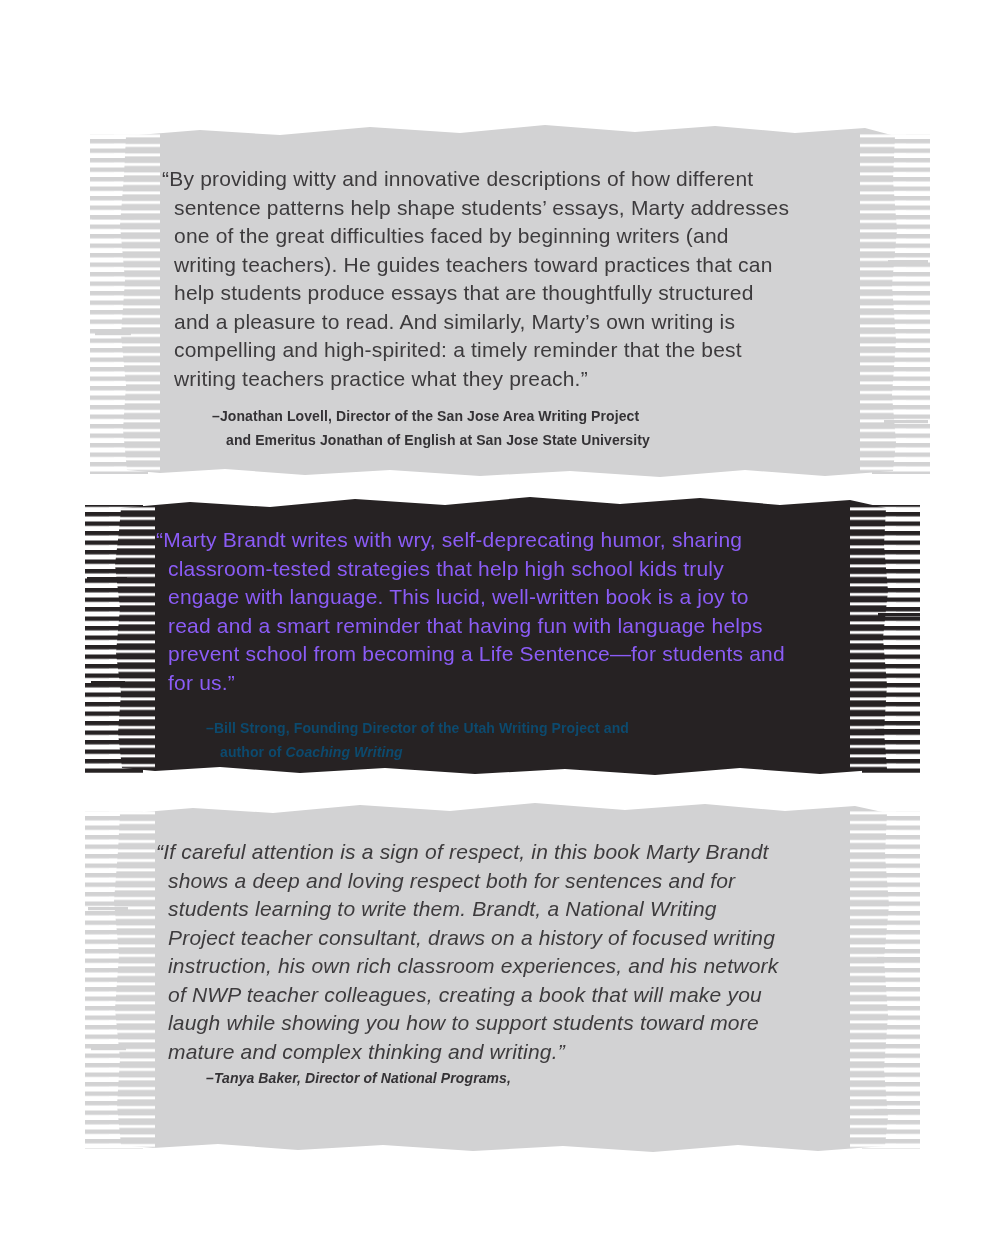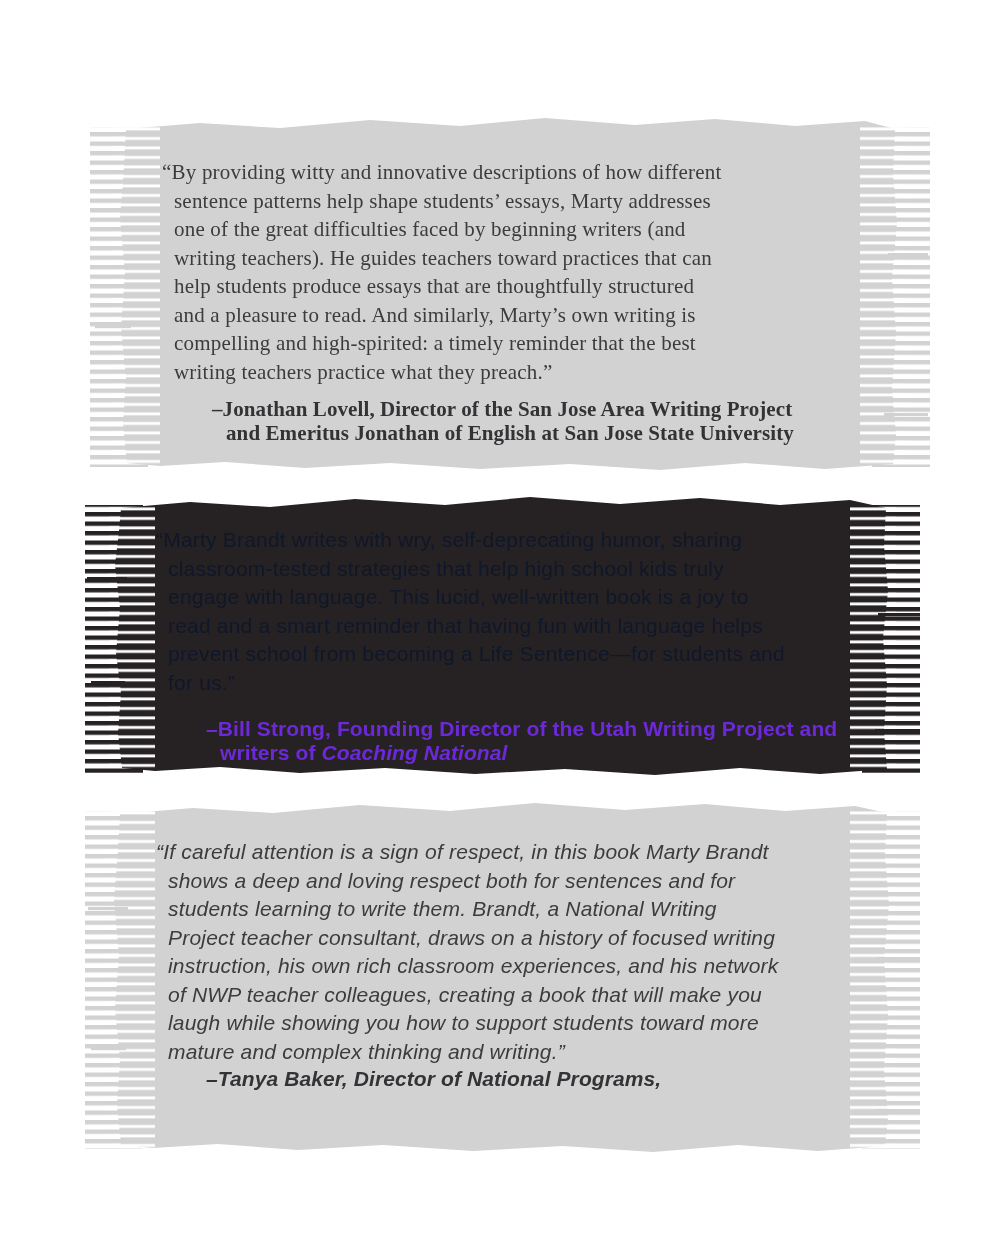--- a/index.html
+++ b/index.html
@@ -7,21 +7,21 @@
     width: 1000px;
     height: 1249px;
     background: #ffffff;
     position: relative;
     font-family: "Liberation Sans", "DejaVu Sans", sans-serif;
     overflow: hidden;
   }
   .blurb {
     position: absolute;
   }
-  .blurb-1 { left: 90px;  top: 113px; width: 840px; height: 368px; font-family: Liberation Serif, serif; }
+  .blurb-1 { left: 90px;  top: 120px; width: 840px; height: 368px; }
   .blurb-2 { left: 85px;  top: 493px; width: 835px; height: 294px; }
   .blurb-3 { left: 85px;  top: 797px; width: 835px; height: 366px; }
 
   .tear {
     position: absolute;
     inset: 0;
     width: 100%;
     height: 100%;
     display: block;
   }
@@ -37,33 +37,33 @@
 
   .quote {
     margin: 0;
     font-size: 21px;
     line-height: 28.5px;
     letter-spacing: 0.2px;
     white-space: pre;
     text-indent: -12px;
     color: #3d3b3d;
   }
-  .blurb.dark .quote { color: #0f172a; }
+  .blurb.dark .quote { color: #8b5cf6; }
 
   .attrib {
     margin: 12px 0 0 38px;
-    font-size: 21px;
+    font-size: 14px;
     line-height: 23.5px;
     font-weight: bold;
     letter-spacing: 0.1px;
     color: #343235;
   }
   .blurb-2 .attrib { margin-top: 10px; }
   .blurb-3 .attrib { margin-top: 1px; }
-  .blurb.dark .attrib { color: #6d28d9; margin-top: 20px; }
+  .blurb.dark .attrib { color: #0c4a6e; margin-top: 20px; }
   .attrib .al1, .attrib .al2 { display: block; }
   .attrib .al2 { padding-left: 14px; }
   .attrib em { font-style: italic; }
 
   .defs-holder { position: absolute; width: 0; height: 0; }
 </style>
 </head>
 <body>
 
 <svg class="defs-holder" aria-hidden="true">
@@ -125,21 +125,21 @@
   </svg>
   <div class="content">
     <p class="quote">“Marty Brandt writes with wry, self-deprecating humor, sharing
 classroom-tested strategies that help high school kids truly
 engage with language. This lucid, well-written book is a joy to
 read and a smart reminder that having fun with language helps
 prevent school from becoming a Life Sentence—for students and
 for us.”</p>
     <p class="attrib">
       <span class="al1"><span>–</span><span>Bill Strong, Founding Director of the Utah Writing Project and</span></span>
-      <span class="al2"><span>writers of </span><em>Coaching National</em></span>
+      <span class="al2"><span>author of </span><em>Coaching Writing</em></span>
     </p>
   </div>
 </section>
 
 <section class="blurb blurb-3 light">
   <svg class="tear" viewBox="0 0 835 366" preserveAspectRatio="none" aria-hidden="true">
     <path fill="#d2d2d3" d="M35 17 L108 11 L188 16 L275 8 L365 14 L450 6 L540 13 L620 7 L700 14 L770 9 L802 16 L800 58 L804 108 L799 162 L803 218 L799 272 L803 320 L800 349 L733 354 L653 348 L568 355 L478 349 L388 354 L298 348 L213 353 L133 347 L68 351 L36 348 L32 308 L35 262 L30 212 L34 158 L29 104 L33 54 Z"></path>
     <rect x="0" y="14" width="58" height="338" fill="url(#comb-gray)"></rect>
     <rect x="24" y="14" width="46" height="338" fill="url(#slit-gray)"></rect>
     <rect x="777" y="14" width="58" height="338" fill="url(#comb-gray)"></rect>

